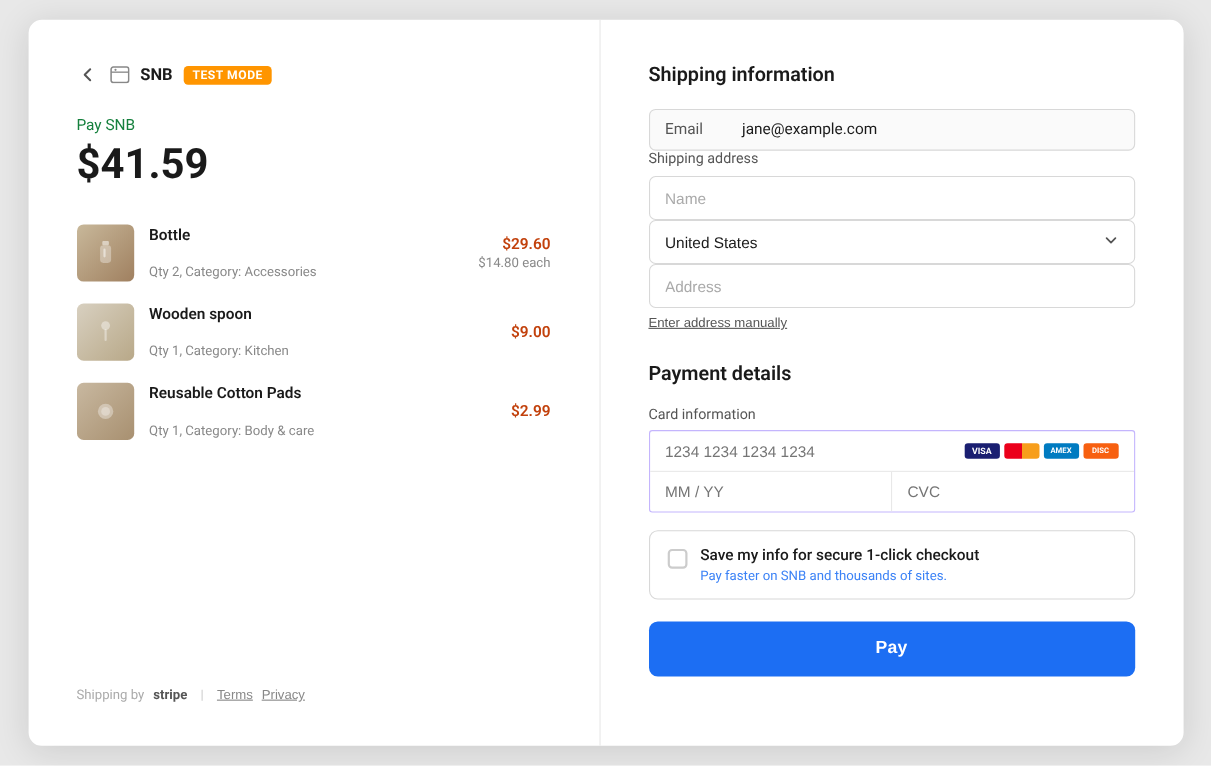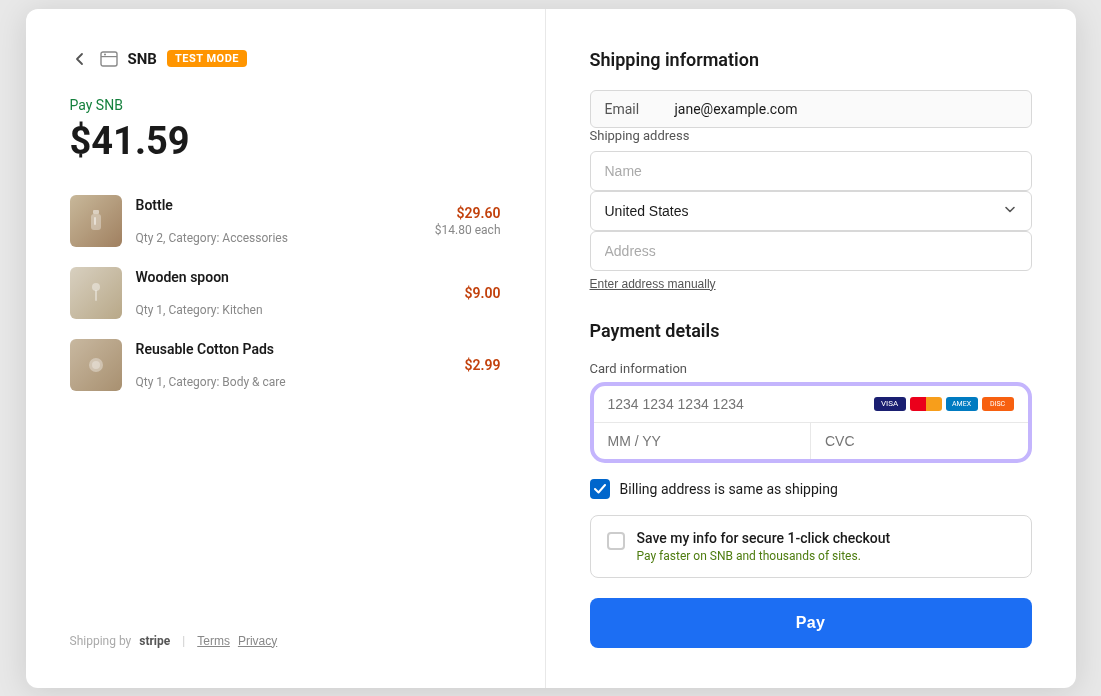--- a/index.html
+++ b/index.html
@@ -228,22 +228,22 @@
     }
     .payment-section {
       margin-top: 28px;
     }
     .card-info-label {
       font-size: 13px;
       color: #555;
       margin-bottom: 6px;
     }
     .card-input-group {
-      border: 4px solid #c4b5fd;
-      border-radius: 15px;
+      border: 1px solid #c4b5fd;
+      border-radius: 3px;
       overflow: hidden;
     }
     .card-number-row {
       display: flex;
       align-items: center;
       padding: 10px 14px;
       border-bottom: 1px solid #e8e8e8;
     }
     .card-number-input {
       flex: 1;
@@ -259,21 +259,21 @@
       align-items: center;
     }
     .card-icon {
       width: 32px;
       height: 14px;
       border-radius: 3px;
       display: flex;
       align-items: center;
       justify-content: center;
       font-size: 8px;
-      font-weight: 400;
+      font-weight: 700;
     }
     .card-icon.visa { background: #1a1f71; color: #fff; }
     .card-icon.mc { background: #eb001b; color: #fff; position: relative; overflow: hidden; }
     .card-icon.amex { background: #007bc1; color: #fff; }
     .card-icon.disc { background: #f76010; color: #fff; }
     .card-expiry-cvc {
       display: flex;
     }
     .card-expiry-input, .card-cvc-input {
       flex: 1;
@@ -327,21 +327,21 @@
       cursor: pointer;
     }
     .save-info-text {}
     .save-info-title {
       font-size: 14px;
       font-weight: 500;
       color: #1a1a1a;
     }
     .save-info-sub {
       font-size: 12px;
-      color: #4d7c0f;
+      color: #3b82f6;
       margin-top: 3px;
     }
     .pay-button {
       width: 100%;
       background: #1c6ef3;
       color: #fff;
       border: none;
       border-radius: 8px;
       padding: 16px;
       font-size: 16px;
@@ -506,28 +506,20 @@
             <div class="card-icon disc" style="font-size: 7px;">DISC</div>
           </div>
         </div>
         <div class="card-expiry-cvc">
           <input class="card-expiry-input" type="text" placeholder="MM / YY" style="">
           <input class="card-cvc-input" type="text" placeholder="CVC" style="">
         </div>
       </div>
 
       
-      <div class="billing-checkbox-row">
-        <div class="check-icon">
-          <svg width="12" height="10" viewBox="0 0 12 10" fill="none">
-            <path d="M1 5L4.5 8.5L11 1" stroke="#fff" stroke-width="2" stroke-linecap="round" stroke-linejoin="round"></path>
-          </svg>
-        </div>
-        <span class="billing-label">Billing address is same as shipping</span>
-      </div>
 
       
       <div class="save-info-box">
         <div class="save-checkbox"></div>
         <div class="save-info-text">
           <div class="save-info-title">Save my info for secure 1-click checkout</div>
           <div class="save-info-sub">Pay faster on SNB and thousands of sites.</div>
         </div>
       </div>
 

